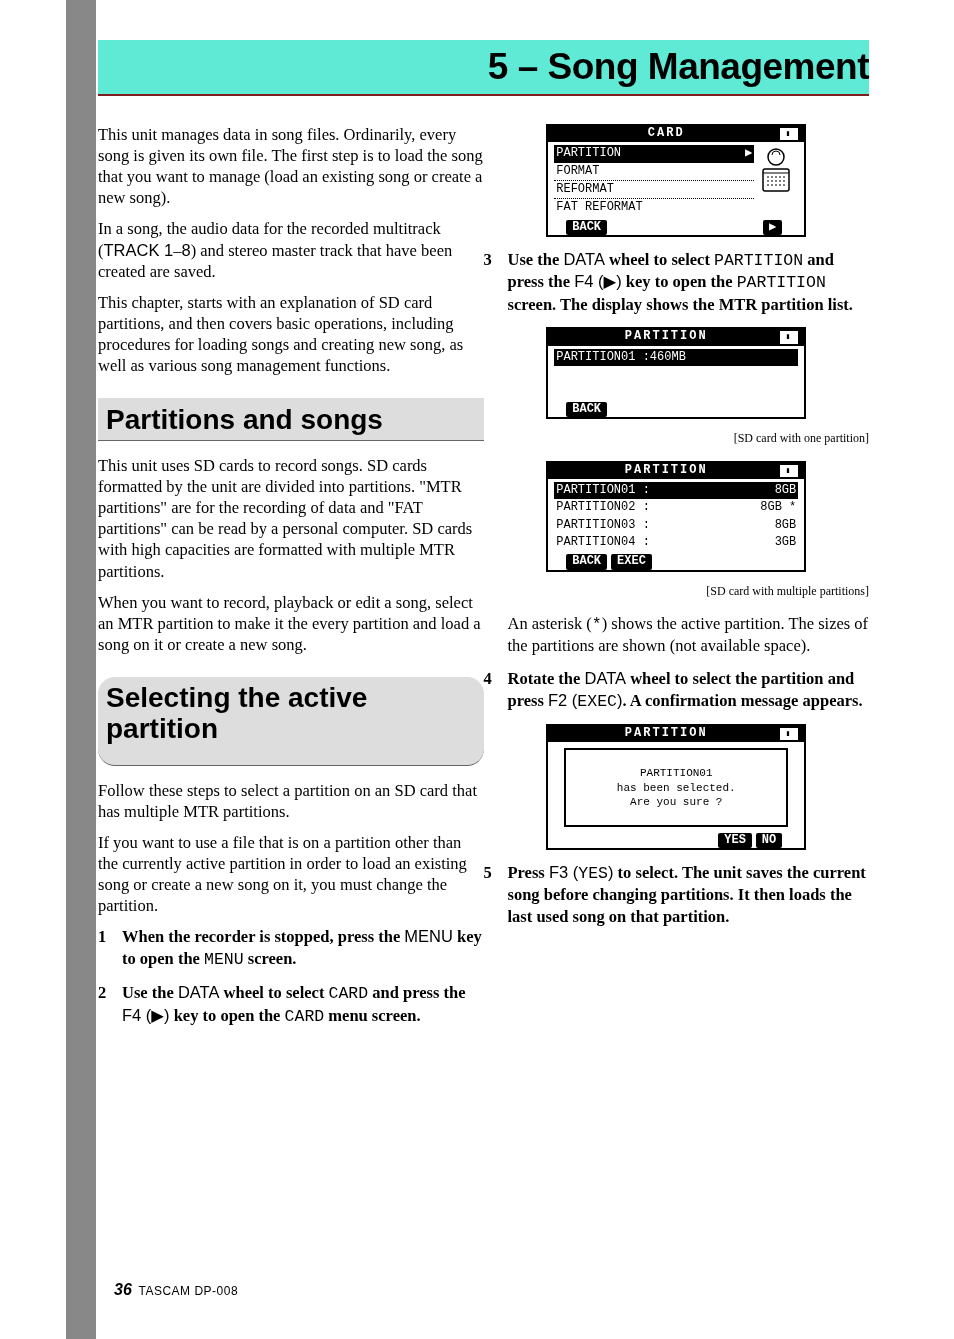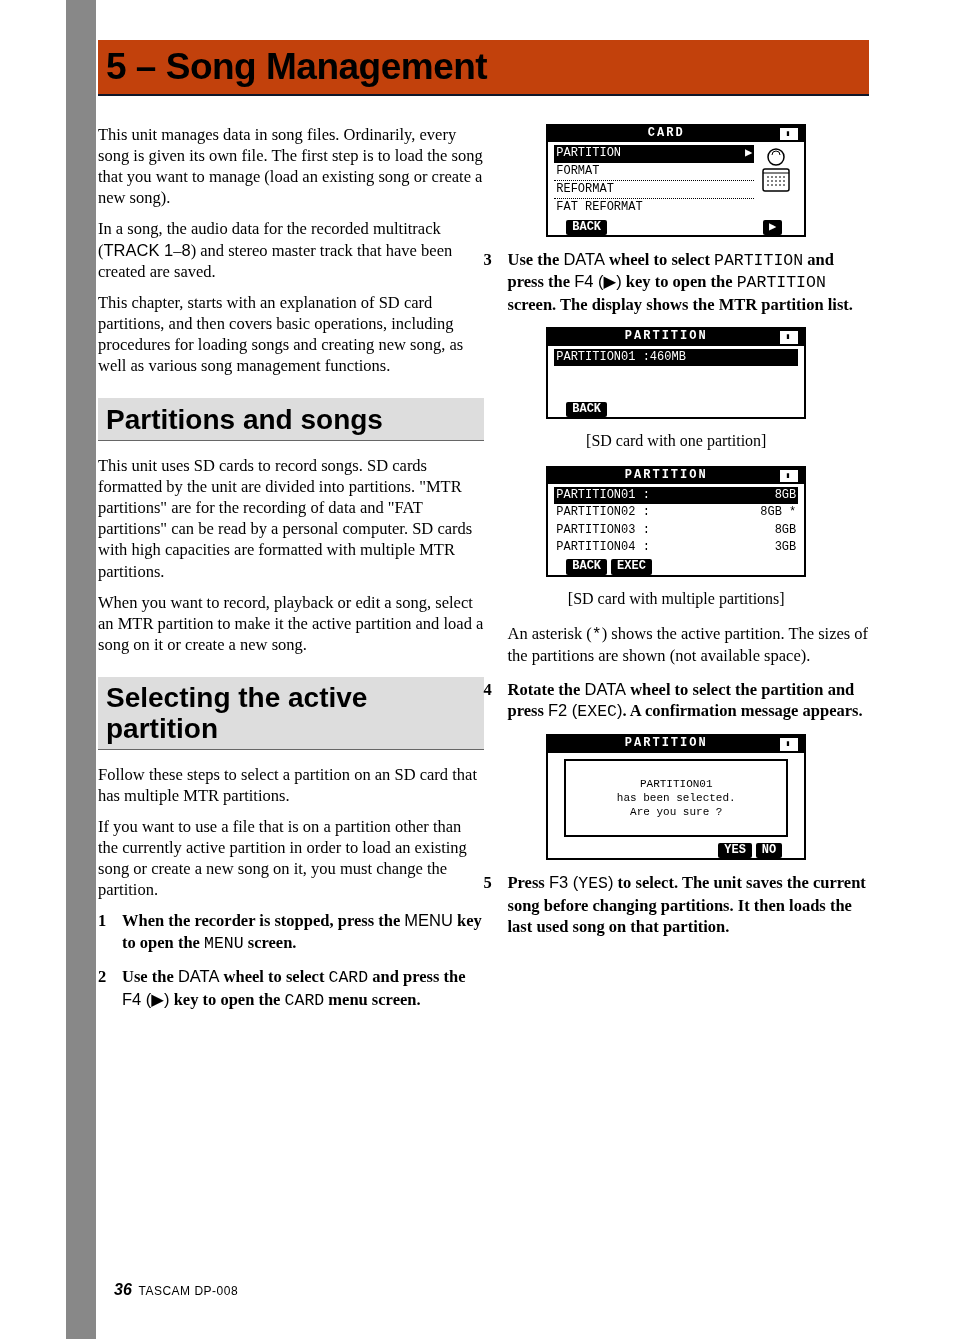--- a/index.html
+++ b/index.html
@@ -6,25 +6,26 @@
   body {
     font-family: Georgia, 'Times New Roman', serif;
     width: 954px;
     height: 1339px;
     background: #fff;
     position: relative;
     padding: 40px 85px 40px 80px;
     color: #000;
   }
   .chapter-header {
-    background: #c2410c;
-    border-bottom: 2px solid #0f172a;
+    background: #5eead4;
+    border-bottom: 2px solid #7f1d1d;
     padding: 6px 0 6px 8px;
     margin-bottom: 28px;
     margin-left: 18px;
+    text-align: right;
   }
   .left-bar {
     position: absolute;
     left: 66px;
     top: 0;
     bottom: 0;
     width: 30px;
     background: #888;
   }
   .chapter-title {
@@ -47,21 +48,21 @@
   .section-title {
     font-family: Arial, Helvetica, sans-serif;
     font-weight: bold;
     font-size: 28px;
     background: #ddd;
     padding: 4px 8px 2px 8px;
     border-bottom: 1.5px solid #666;
     margin-top: 22px;
     margin-bottom: 14px;
   }
-  .section-title.tall { line-height: 1.1; padding-top: 6px; padding-bottom: 4px; }
+  .section-title.tall { line-height: 1.1; padding-top: 6px; padding-bottom: 20px; border-radius: 17px; }
   .step-list { list-style: none; padding-left: 0; }
   .step-item { display: flex; margin-bottom: 12px; font-weight: bold; font-size: 16.5px; line-height: 1.3; }
   .step-num { width: 24px; flex-shrink: 0; }
   .step-body { flex: 1; }
   .step-body .desc { font-weight: bold; }
   .ui { font-family: Arial, Helvetica, sans-serif; font-weight: normal; }
   .mono { font-family: 'Courier New', monospace; font-weight: normal; letter-spacing: 0; }
   .screen-img {
     margin: 0 auto 12px auto;
     display: block;
@@ -92,21 +93,21 @@
   .screen-row.nobord { border-bottom: none; }
   .screen-bottom {
     background: #fff;
     margin: 3px -6px -4px -6px;
     display: flex;
     padding: 0 18px;
     font-weight: bold;
   }
   .screen-bottom .btn { background:#000; color:#fff; padding:0 6px; margin-right:4px; border-radius:2px; }
   .screen-bottom .spacer { flex:1; }
-  .caption { text-align: center; font-weight: normal; font-size: 16px; margin-bottom: 14px; }
+  .caption { text-align: right; font-weight: normal; font-size: 12px; margin-bottom: 14px; }
   .confirm-box { border:2px solid #000; margin:6px 10px; padding:16px; text-align:center; font-family:'Courier New',monospace; font-size:11px; }
   .footer {
     position: absolute;
     bottom: 40px;
     left: 98px;
     font-size: 12px;
     font-family: Arial, Helvetica, sans-serif;
   }
   .footer .pagenum { font-style: italic; font-weight: bold; font-size: 16px; margin-left: 16px; }
   .footer .model { letter-spacing: 0.5px; }
@@ -124,21 +125,21 @@
 
   <div class="col">
     <p>This unit manages data in song files. Ordinarily, every song is given its own file. The first step is to load the song that you want to manage (load an existing song or create a new song).</p>
     <p>
       <span>In a song, the audio data for the recorded multitrack (</span><span class="ui">TRACK 1</span><span>–</span><span class="ui">8</span><span>) and stereo master track that have been created are saved.</span>
     </p>
     <p>This chapter, starts with an explanation of SD card partitions, and then covers basic operations, including procedures for loading songs and creating new song, as well as various song management functions.</p>
 
     <div class="section-title">Partitions and songs</div>
     <p>This unit uses SD cards to record songs. SD cards formatted by the unit are divided into partitions. "MTR partitions" are for the recording of data and "FAT partitions" can be read by a personal computer. SD cards with high capacities are formatted with multiple MTR partitions.</p>
-    <p>When you want to record, playback or edit a song, select an MTR partition to make it the active partition and load a song on it or create a new song.</p>
+    <p>When you want to record, playback or edit a song, select an MTR partition to make it the every partition and load a song on it or create a new song.</p>
 
     <div class="section-title tall">Selecting the active partition</div>
     <p>Follow these steps to select a partition on an SD card that has multiple MTR partitions.</p>
     <p>If you want to use a file that is on a partition other than the currently active partition in order to load an existing song or create a new song on it, you must change the partition.</p>
 
     <ol class="step-list">
       <li class="step-item">
         <span class="step-num">1</span>
         <span class="step-body">
           <span class="desc">

